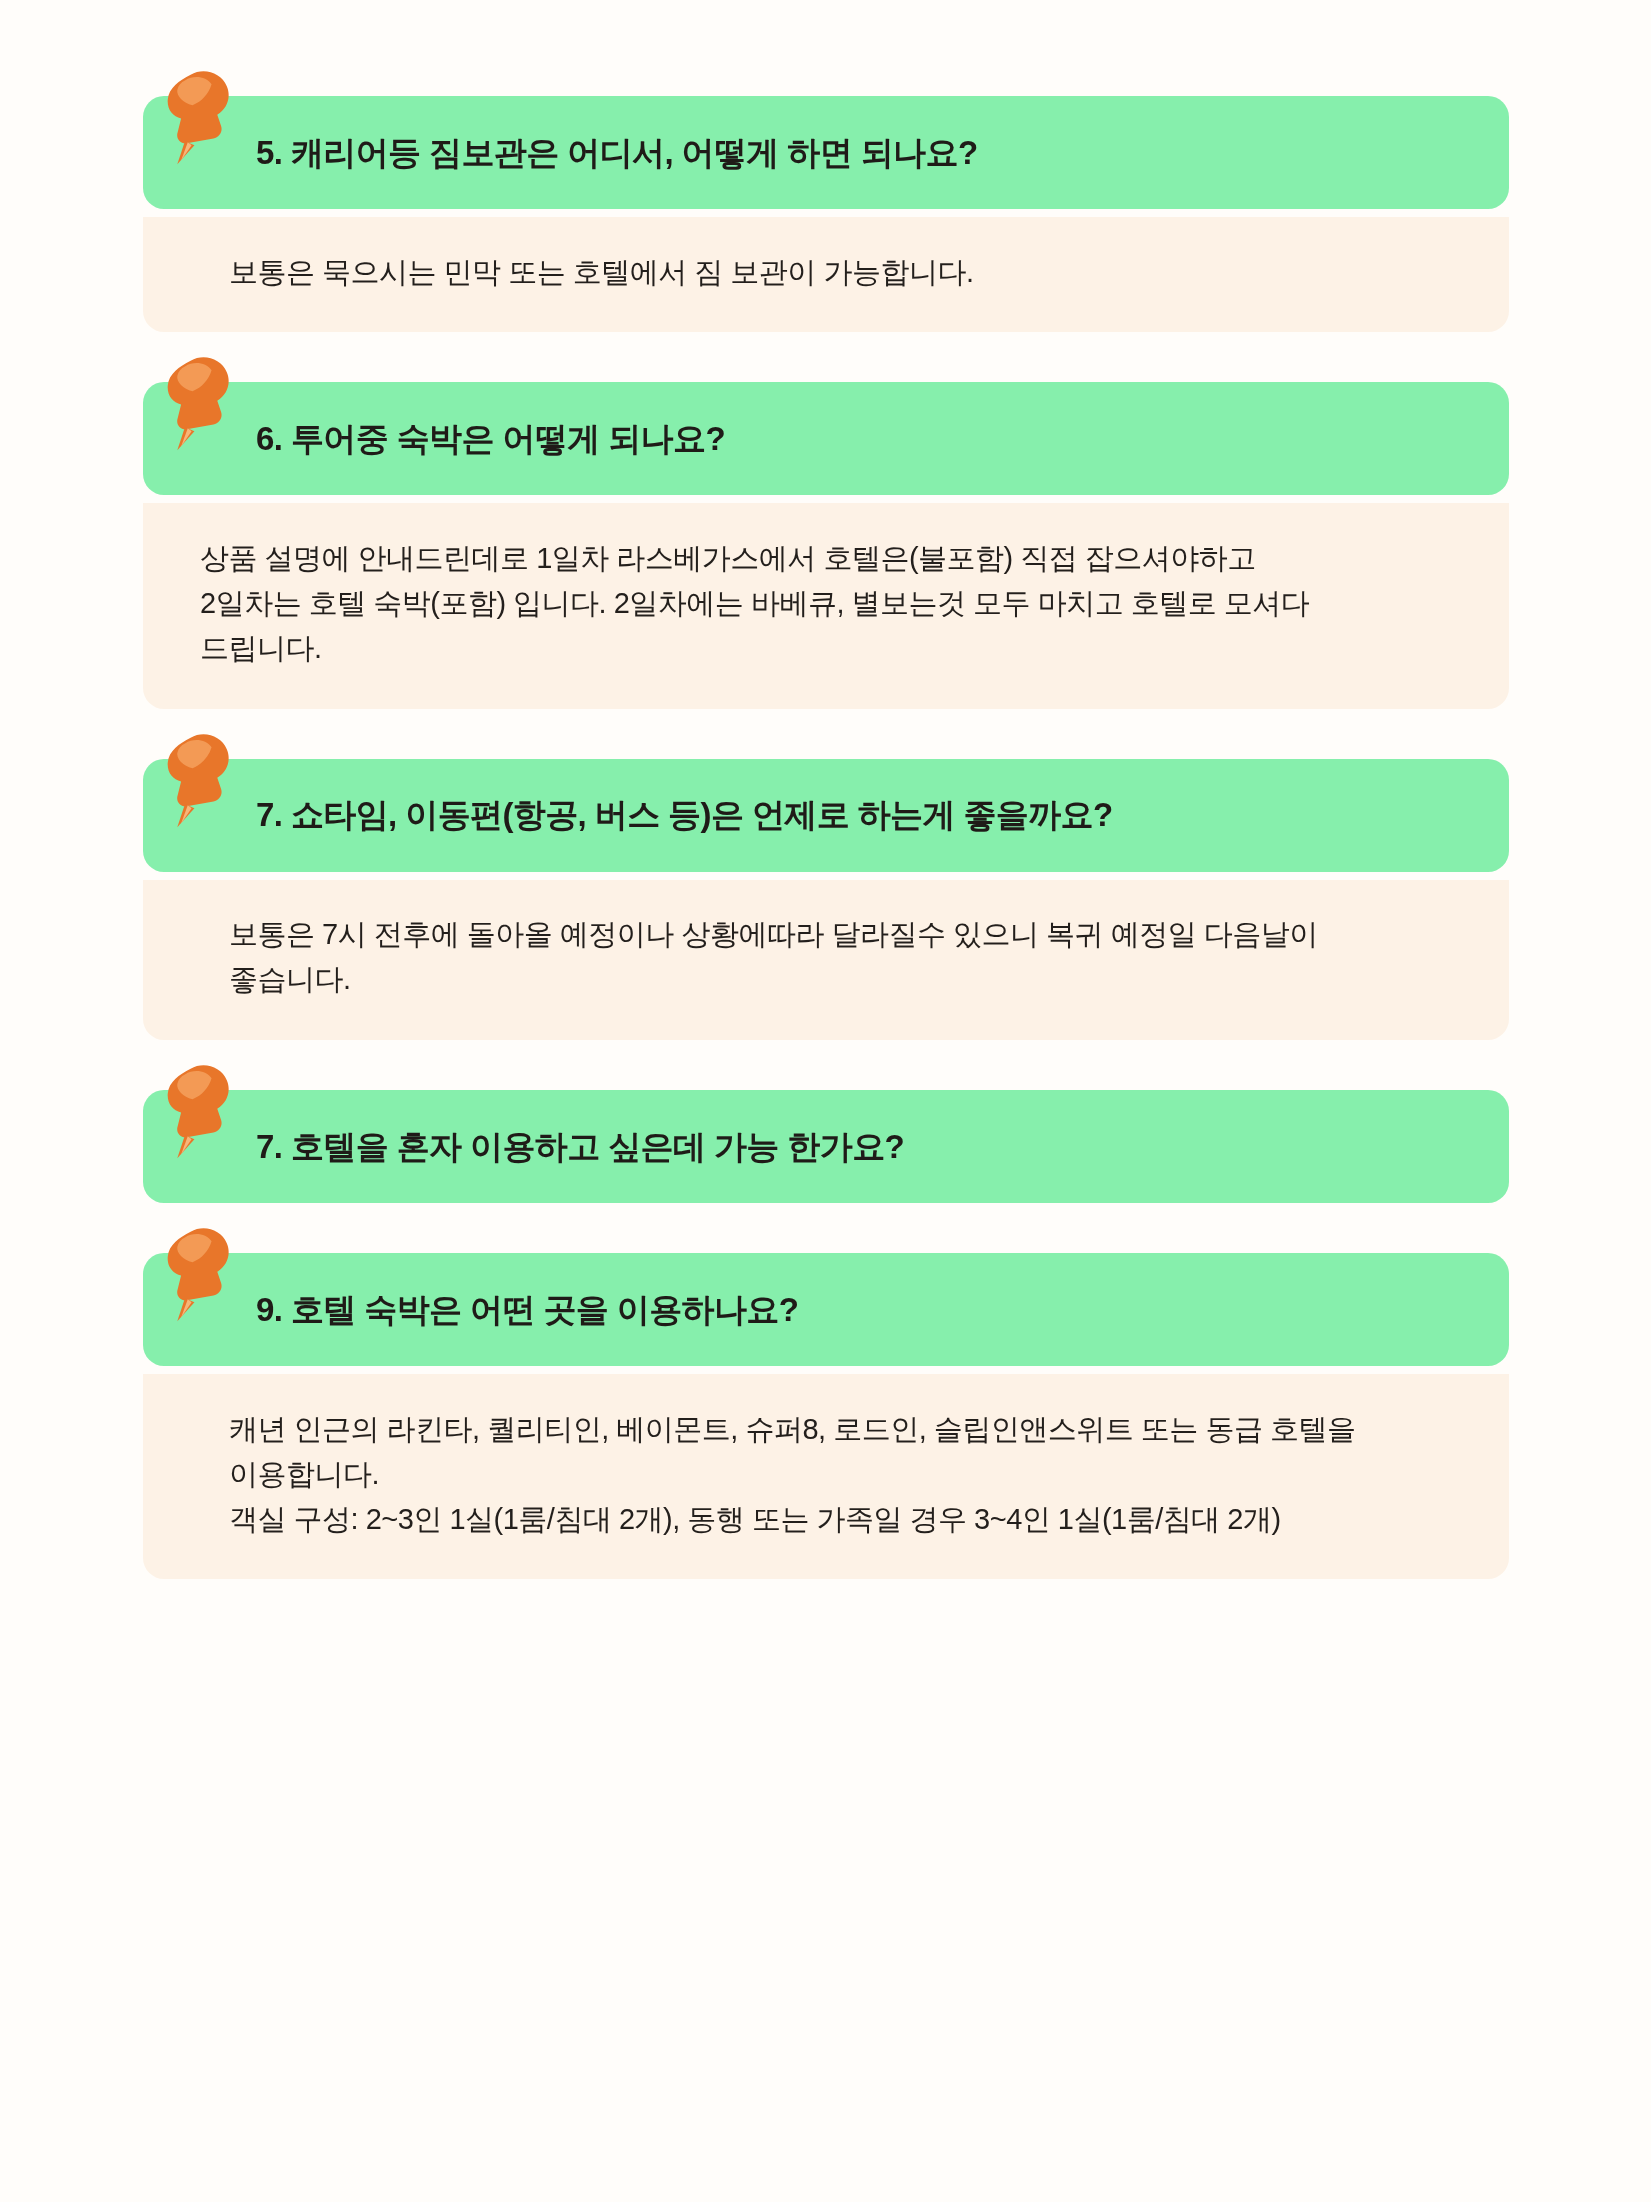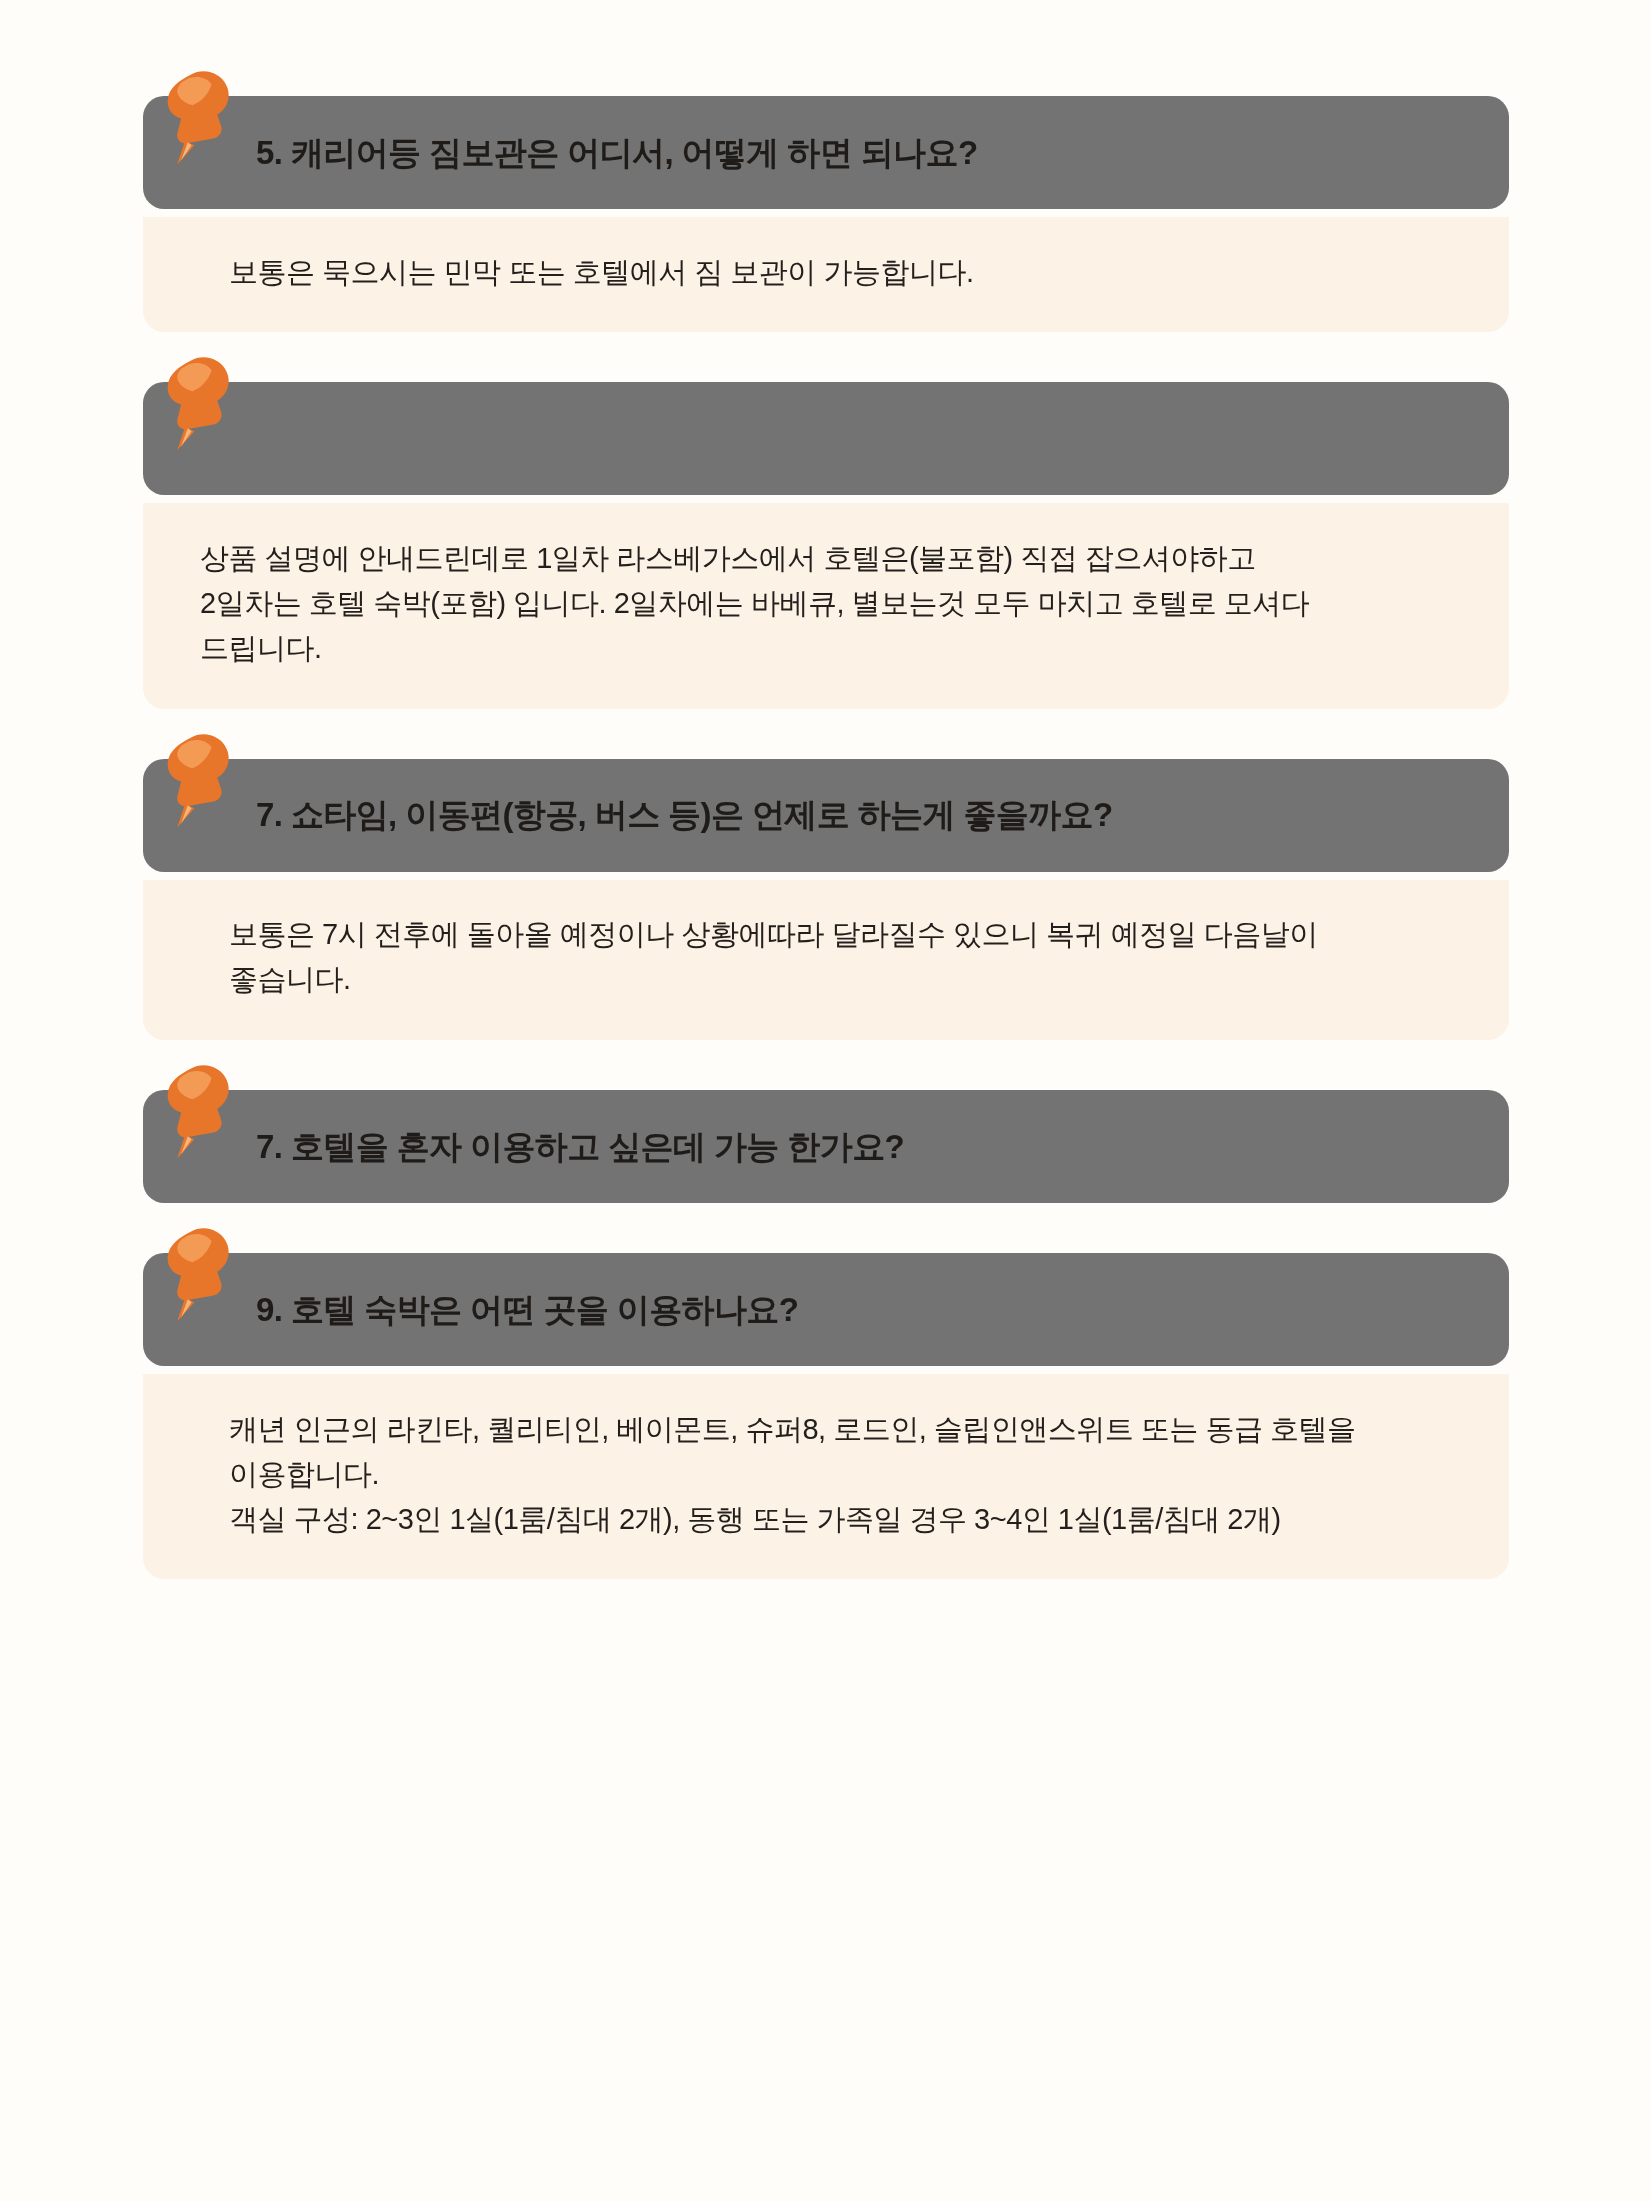--- a/index.html
+++ b/index.html
@@ -24,21 +24,21 @@
   .faq-list {
     display: flex;
     flex-direction: column;
   }
   .faq-item {
     position: relative;
     margin-bottom: 50px;
   }
   .q-bar {
     position: relative;
-    background: #737373;
+    background: #86efac;
     border-radius: 21px;
     height: 113px;
     display: flex;
     align-items: center;
     padding-left: 113px;
     box-sizing: border-box;
   }
   .q-text {
     font-size: 33px;
     font-weight: bold;
@@ -95,20 +95,21 @@
     </div>
 
     <div class="faq-item">
       <div class="q-bar">
         <svg class="pin" viewBox="0 0 86 104">
           <path d="M30 6 C44 -2 62 4 68 18 C73 30 68 42 58 48 L62 60 C64 66 60 72 54 73 L26 78 C20 79 15 74 16 68 L20 52 C11 50 5 42 6 32 C7 20 18 12 30 6 Z" fill="#e8762a"></path>
           <path d="M24 12 C34 6 46 8 52 16 C49 26 42 34 32 38 C22 36 15 28 16 22 C17 17 20 14 24 12 Z" fill="#f39a55"></path>
           <path d="M24 76 L16 100 L34 80 Z" fill="#e8762a"></path>
           <path d="M27 77 L20 96 L31 80 Z" fill="#f7b679"></path>
         </svg>
+        <div class="q-text">6. 투어중 숙박은 어떻게 되나요?</div>
       </div>
       <div class="a-box">
         <div class="a-text">상품 설명에 안내드린데로 1일차 라스베가스에서 호텔은(불포함) 직접 잡으셔야하고
 2일차는 호텔 숙박(포함) 입니다. 2일차에는 바베큐, 별보는것 모두 마치고 호텔로 모셔다
 드립니다.</div>
       </div>
     </div>
 
     <div class="faq-item">
       <div class="q-bar">

